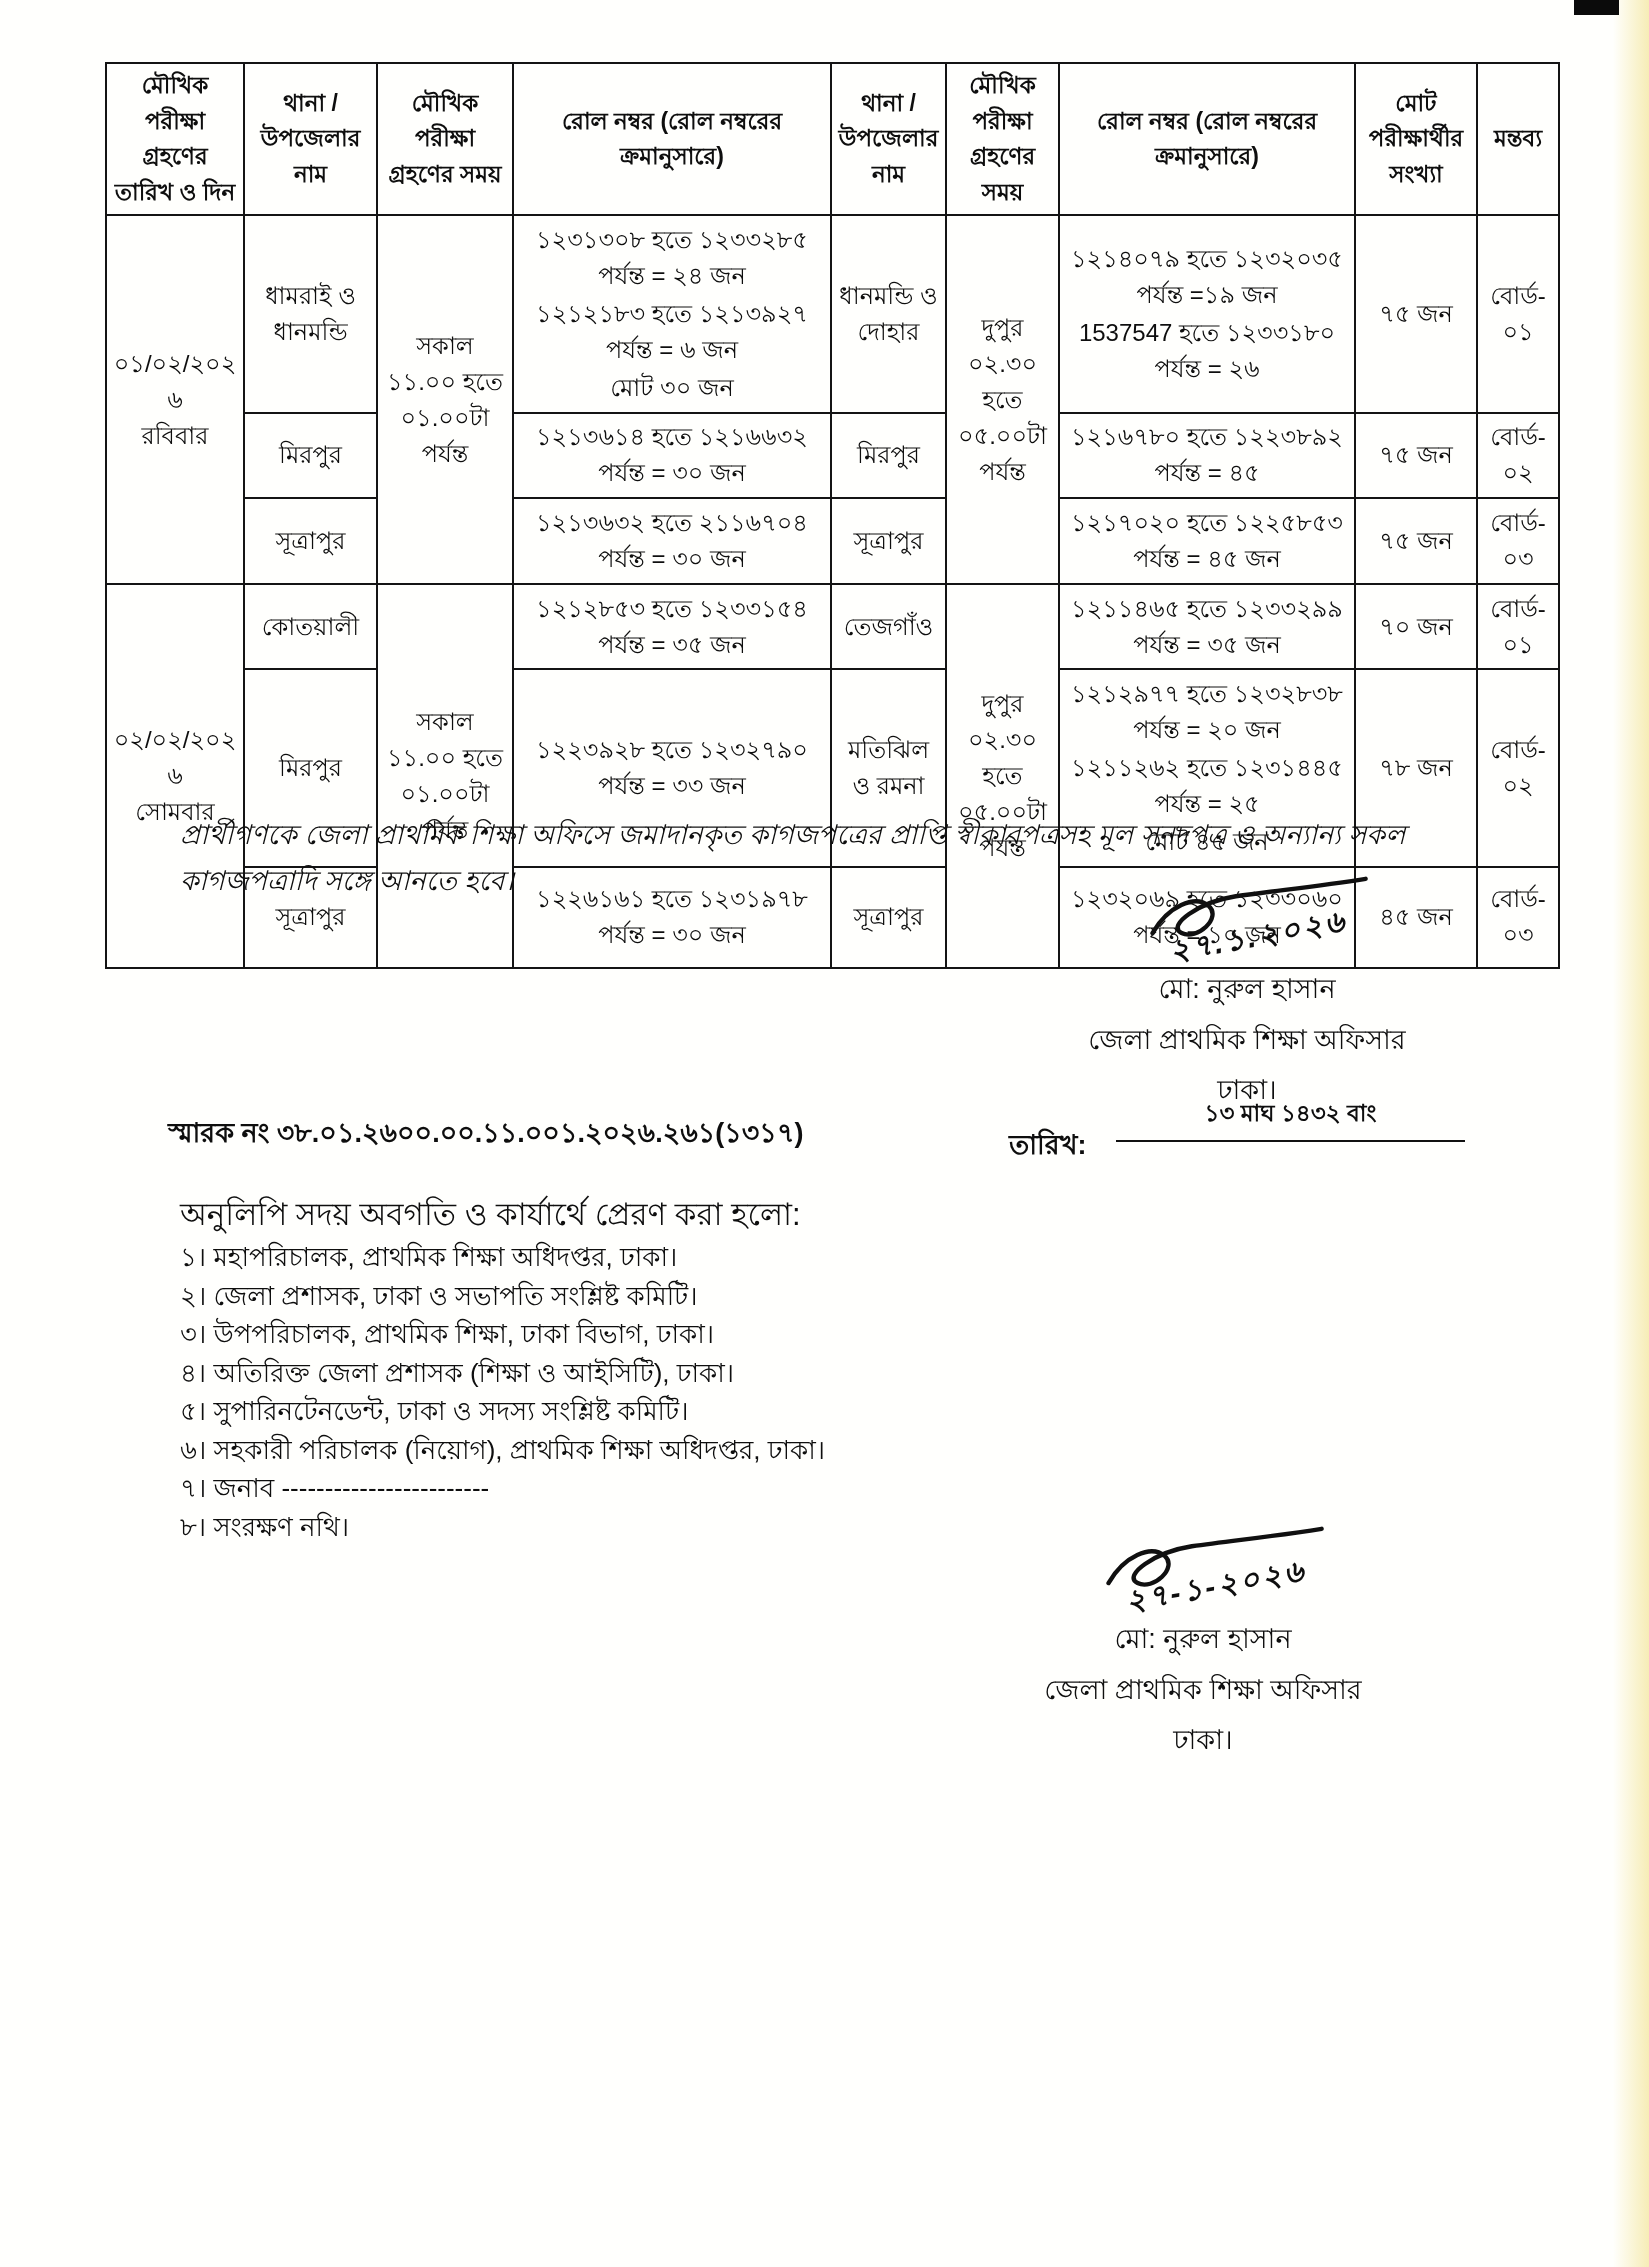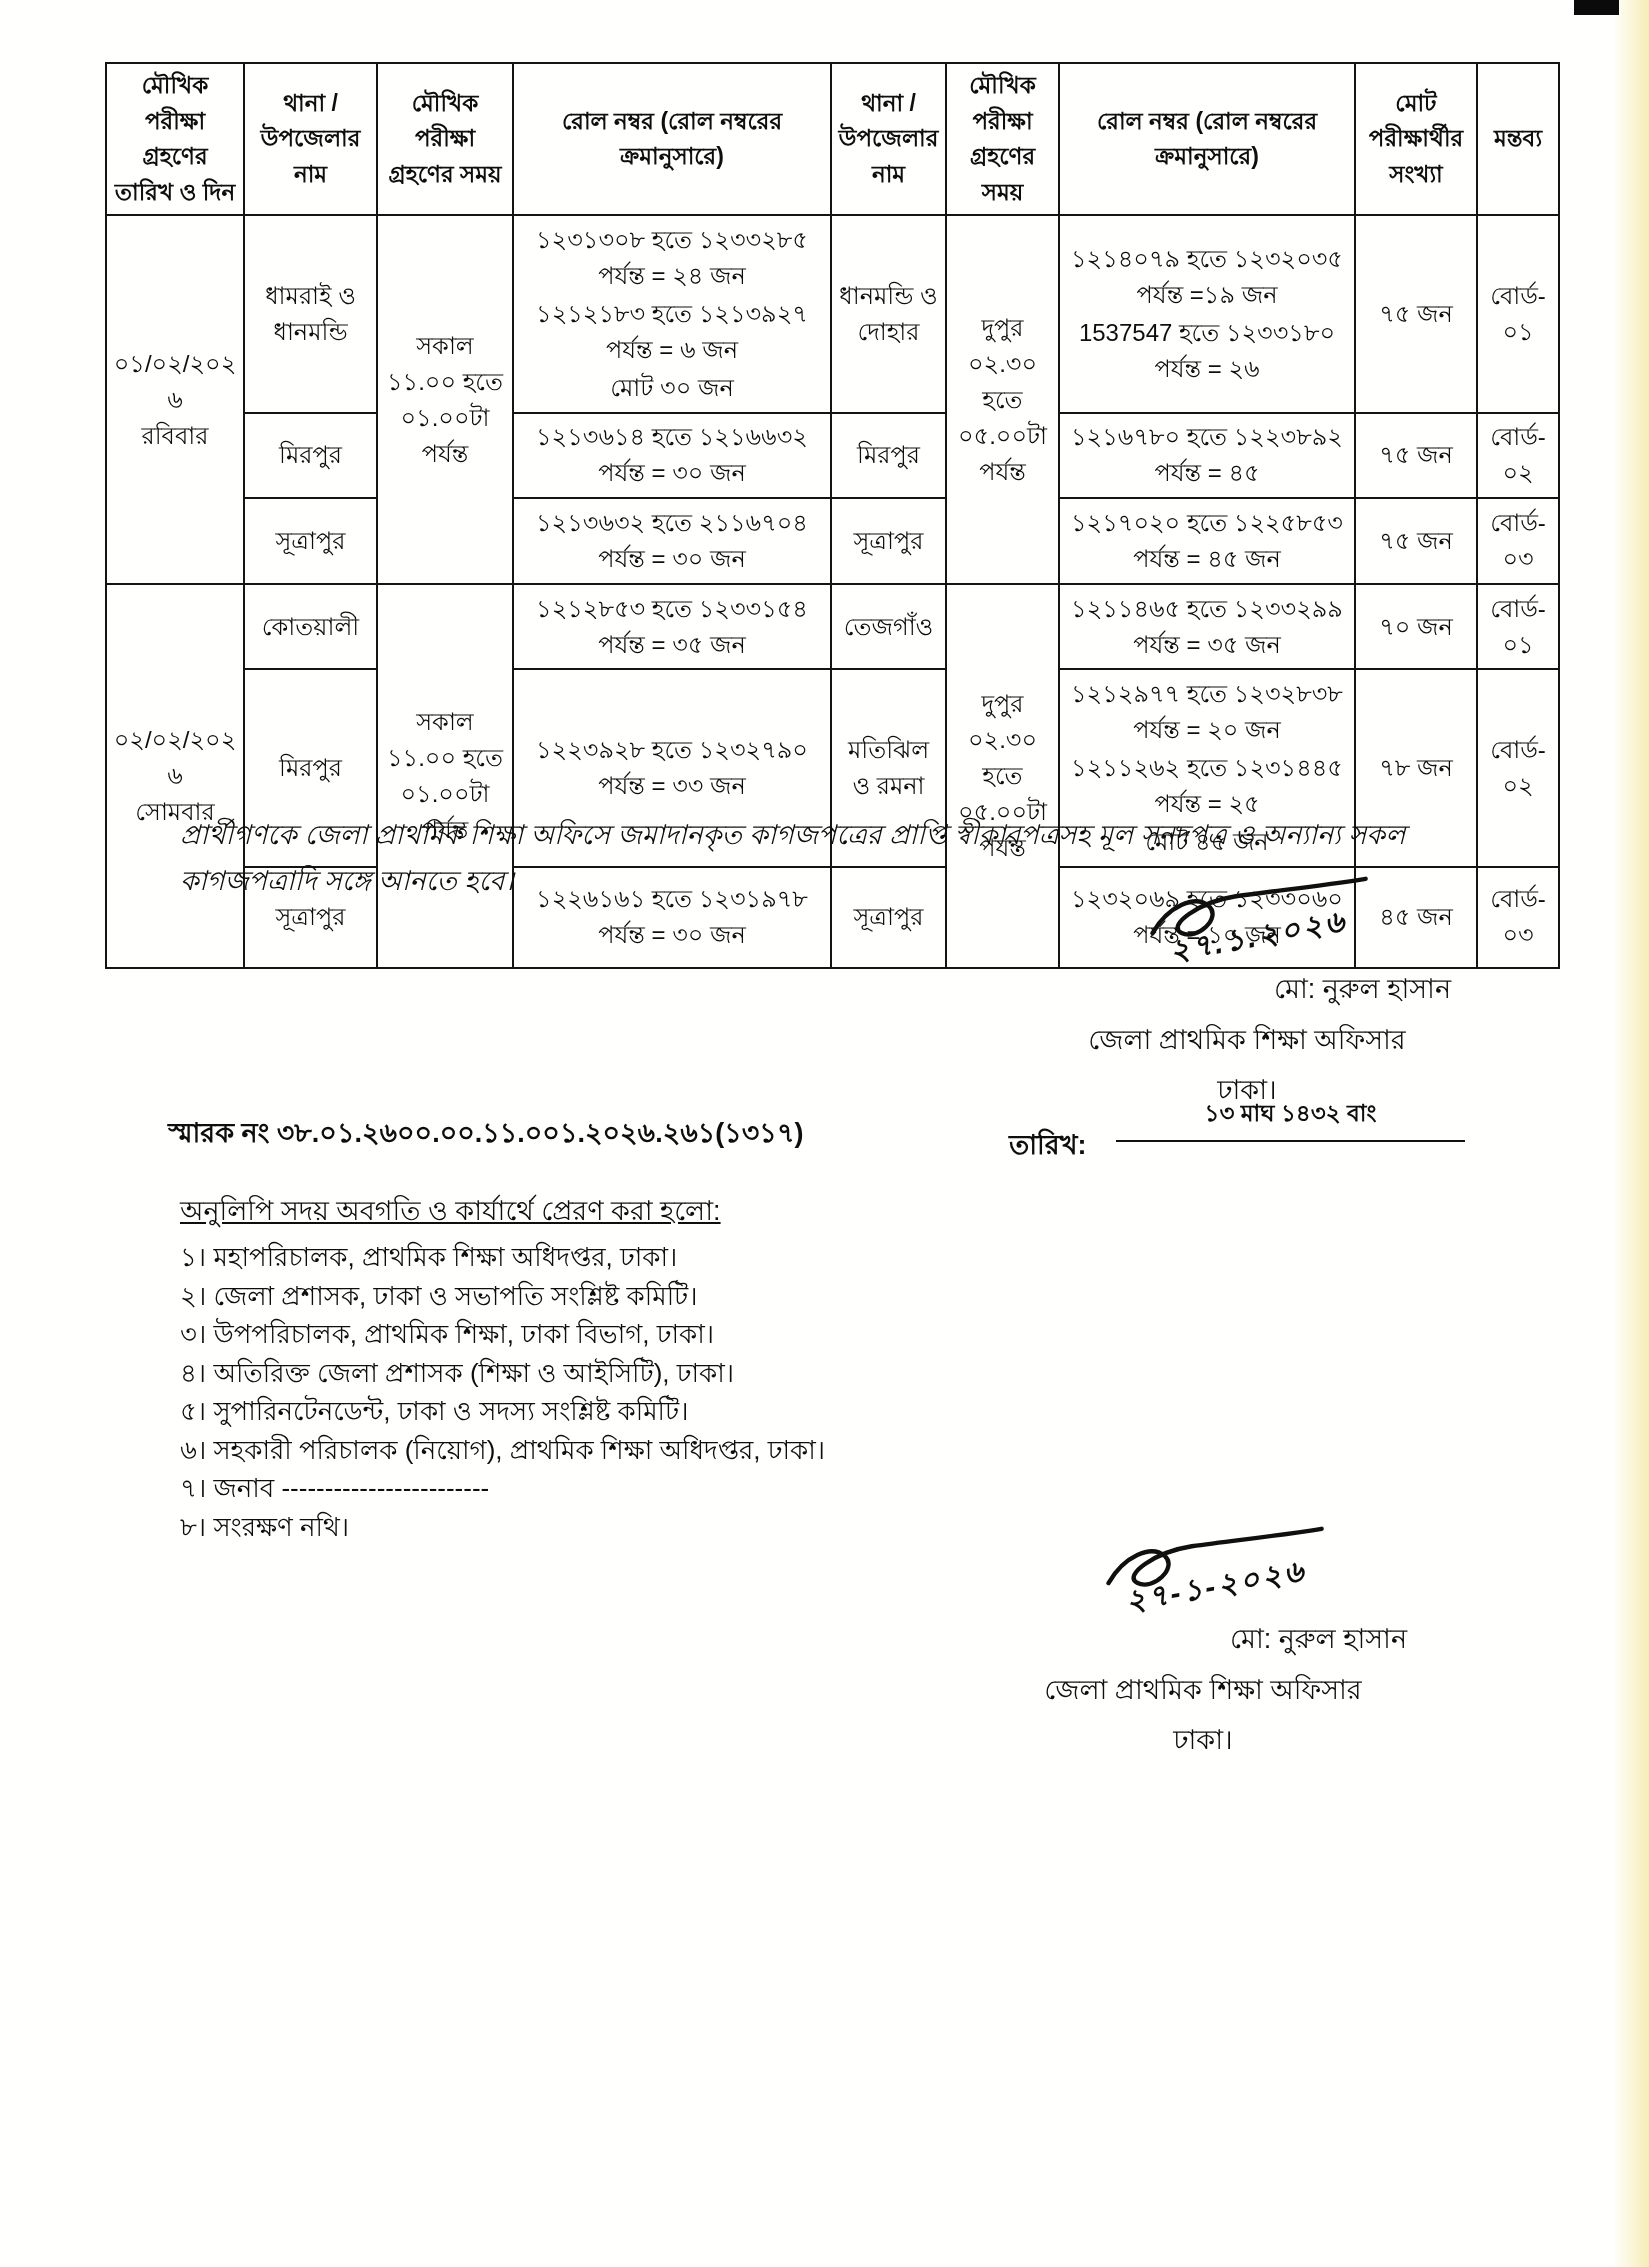--- a/index.html
+++ b/index.html
@@ -27,33 +27,33 @@
 
   
   .note{position:absolute;left:180px;top:813px;width:1300px;
     font-size:27px;line-height:1.7;text-align:left;font-style:italic;}
   .memo{position:absolute;left:168px;top:1112px;font-size:27px;font-weight:bold;}
   .date-label{position:absolute;left:1009px;top:1124px;font-size:27px;font-weight:bold;}
   .date-frac{position:absolute;left:1116px;top:1095px;width:349px;text-align:center;font-size:23px;font-weight:bold;}
   .date-frac .num{padding-bottom:5.8px;border-bottom:2.9px solid #111;}
   .date-frac .den{padding-top:5.8px;}
 
-  .dist-head{position:absolute;left:180px;top:1190px;font-size:27px;text-decoration:underline;}
+  .dist-head{position:absolute;left:180px;top:1190px;font-size:31px;}
   .dist-list{position:absolute;left:180px;top:1244px;font-size:26px;line-height:1.0;}
   .dist-list .item{margin-bottom:15.5px;height:23px;}
 
   
   .sig{position:absolute;width:408px;text-align:center;}
   .sig-1{left:1043px;top:873px;}
   .sig-2{left:999px;top:1523px;}
   .scribble{position:relative;height:93px;}
   .scribble svg{position:absolute;left:92px;top:0;}
   .hand-date{position:absolute;left:126px;top:39px;font-size:30px;font-weight:bold;
     transform:rotate(-10deg);letter-spacing:2.9px;font-style:italic;white-space:nowrap;}
-  .sig .name{font-size:27px;margin-top:1.9px;text-align:right;}
+  .sig .name{font-size:27px;margin-top:1.9px;}
   .sig .title{font-size:27px;margin-top:5.8px;}
   .sig .place{font-size:27px;margin-top:5.8px;}
 </style>
 </head>
 <body>
 
 <div class="page">
   <div class="edge-band"></div>
   <div class="corner-mark"></div>
 

